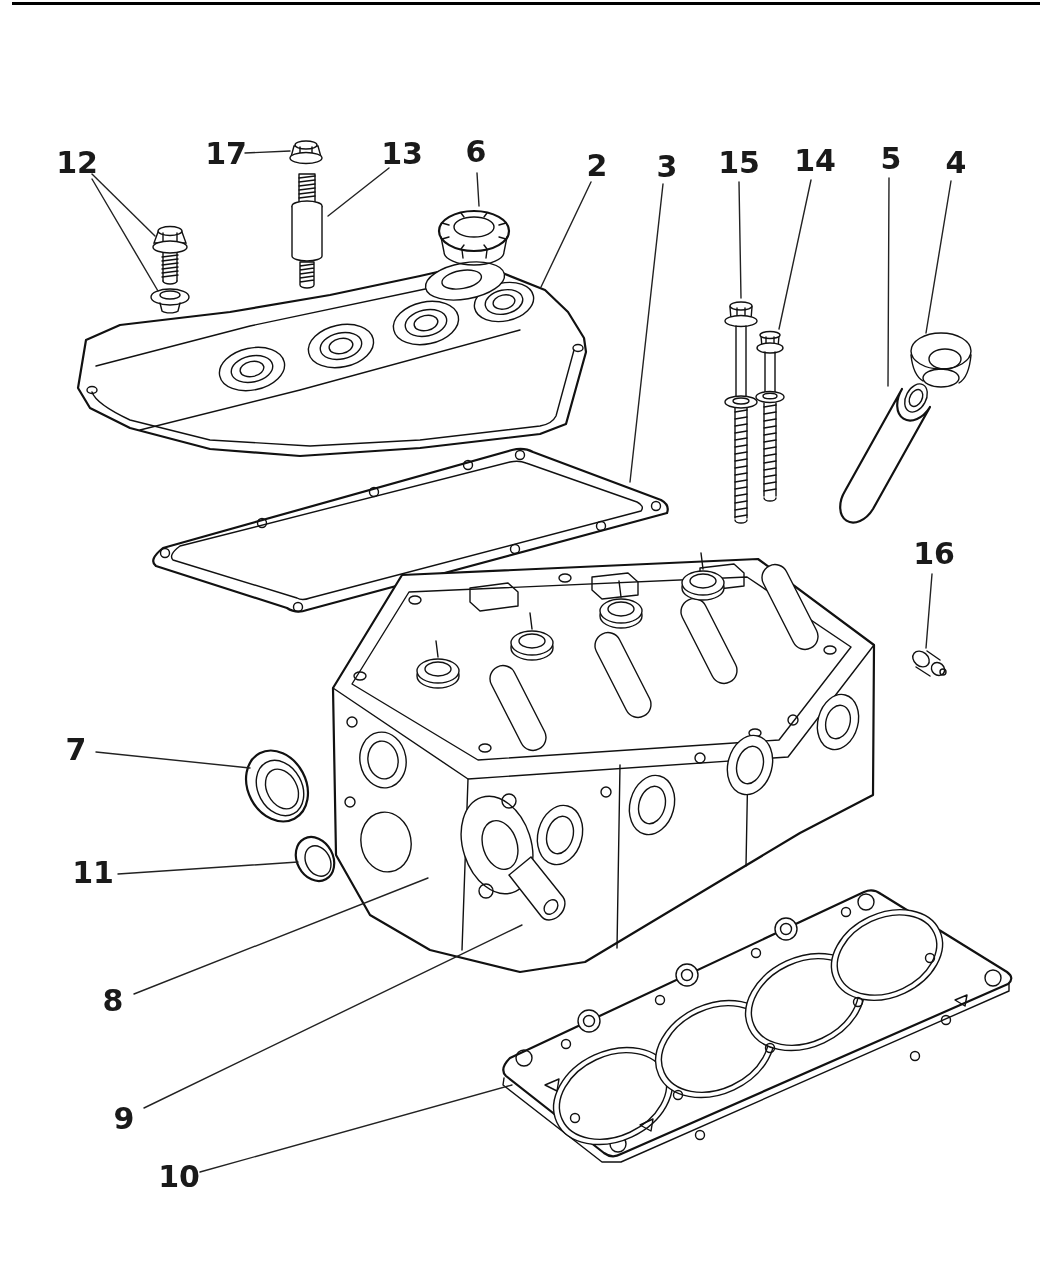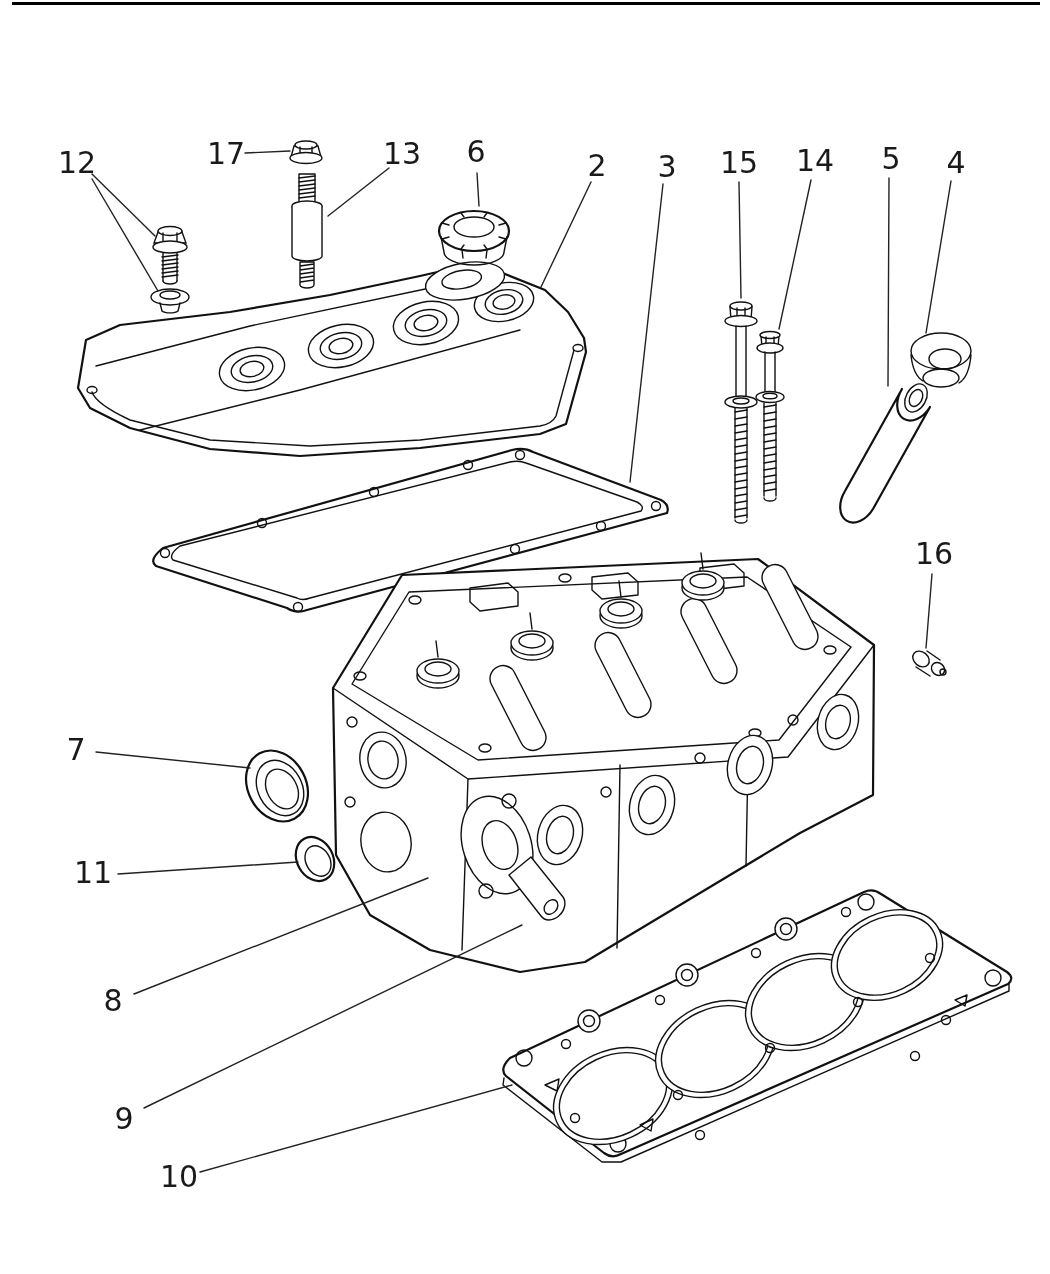--- a/index.html
+++ b/index.html
@@ -2,20 +2,21 @@
 <html><head>
 <meta charset="utf-8">
 <style>
   html,body{margin:0;padding:0;background:#ffffff;}
   .canvas{
     position:relative;
     width:1050px;height:1274px;
     background:#ffffff;
     font-family:"DejaVu Sans", "Liberation Sans", sans-serif;
     overflow:hidden;
+    font-weight:bold;
   }
   svg{position:absolute;left:0;top:0;}
   .part-fill{stroke:#111111;fill:#ffffff;stroke-width:2.2;stroke-linejoin:round;}
   .detail{stroke:#111111;fill:none;stroke-width:1.4;stroke-linecap:round;stroke-linejoin:round;}
   .detail-fill{stroke:#111111;fill:#ffffff;stroke-width:1.4;}
   .leader{stroke:#222222;stroke-width:1.4;fill:none;stroke-linecap:round;}
   .callout-num{font-size:30px;fill:#1a1a1a;text-anchor:middle;}
   .toprule{fill:#000000;}
 </style>
 </head>

